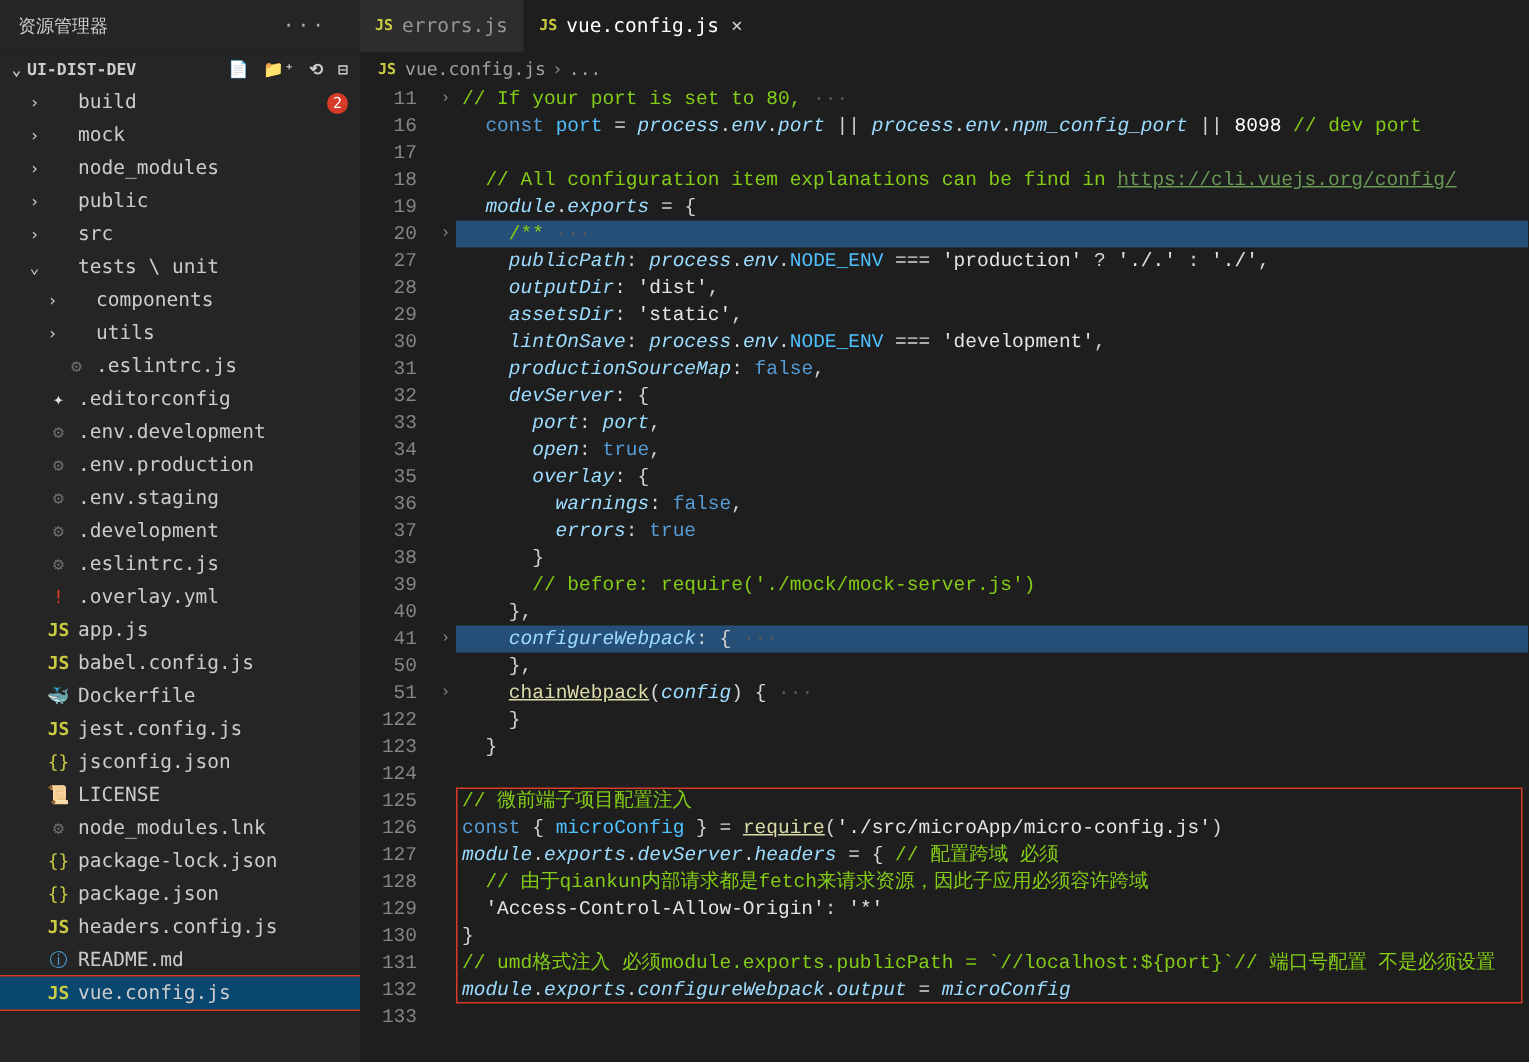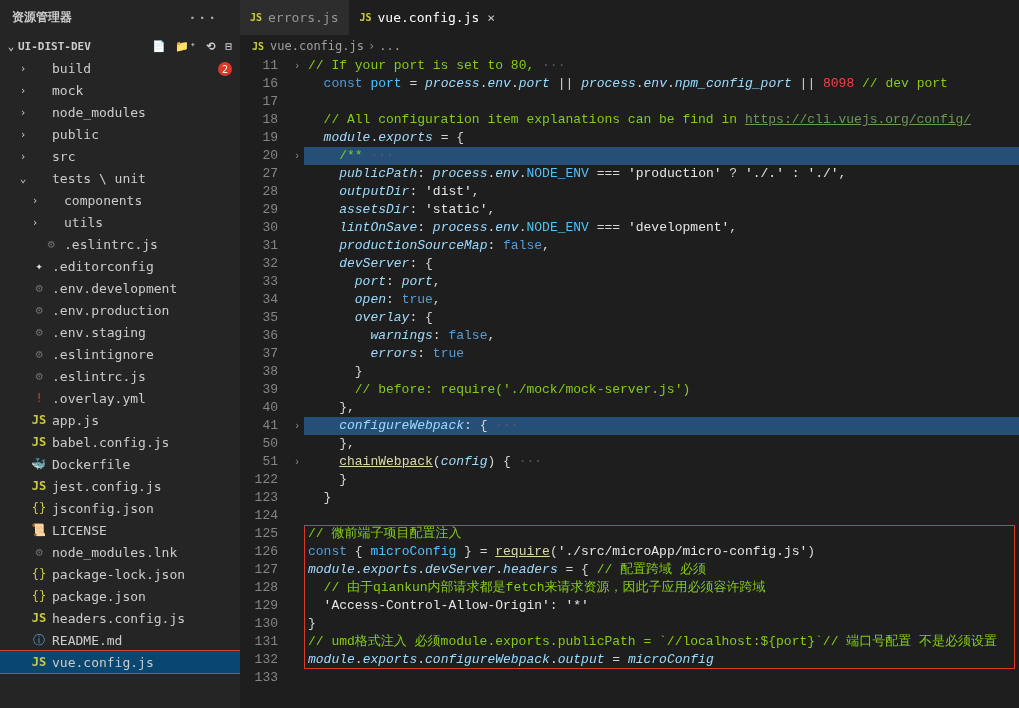--- a/index.html
+++ b/index.html
@@ -156,33 +156,33 @@
   position: absolute;
   border: 1px solid #d73a27;
   pointer-events: none;
 }
 
 
 .cm { color: #84cc16; }
 .kw { color: #569cd6; }
 .vr { color: #9cdcfe; font-style: italic; }
 .st { color: #e5e5e5; }
-.nm { color: #ef4444; }
+.nm { color: #ffffff; }
 .fn { color: #dcdcaa; text-decoration: underline; }
 .pn { color: #d4d4d4; }
 .cn { color: #4fc1ff; }
 .lk { color: #6a9955; text-decoration: underline; }
 .op { color: #d4d4d4; }
 .dim { color: #5a5a5a; }
 </style>
 </head>
 <body>
 
 <div class="top-row">
-  <div class="titlebar" style="width:240px;font-weight:bold;">
+  <div class="titlebar" style="width:240px;">
     <span class="label">资源管理器</span>
     <span class="dots">···</span>
   </div>
   <div class="tabs" id="tabs">
       <div class="tab">
         <span class="js-ic">JS</span>
         <span>errors.js</span>
       </div>
       <div class="tab active">
         <span class="js-ic">JS</span>
@@ -269,21 +269,21 @@
           <span>.env.production</span>
         </li>
         <li style="padding-left: 16px;">
           <span class="chev"></span>
           <span class="ic ic-gear">⚙</span>
           <span>.env.staging</span>
         </li>
         <li style="padding-left: 16px;">
           <span class="chev"></span>
           <span class="ic ic-gear">⚙</span>
-          <span>.eslintignore</span>
+          <span>.development</span>
         </li>
         <li style="padding-left: 16px;">
           <span class="chev"></span>
           <span class="ic ic-gear">⚙</span>
           <span>.eslintrc.js</span>
         </li>
         <li style="padding-left: 16px;">
           <span class="chev"></span>
           <span class="ic ic-yml">!</span>
           <span>.overlay.yml</span>

